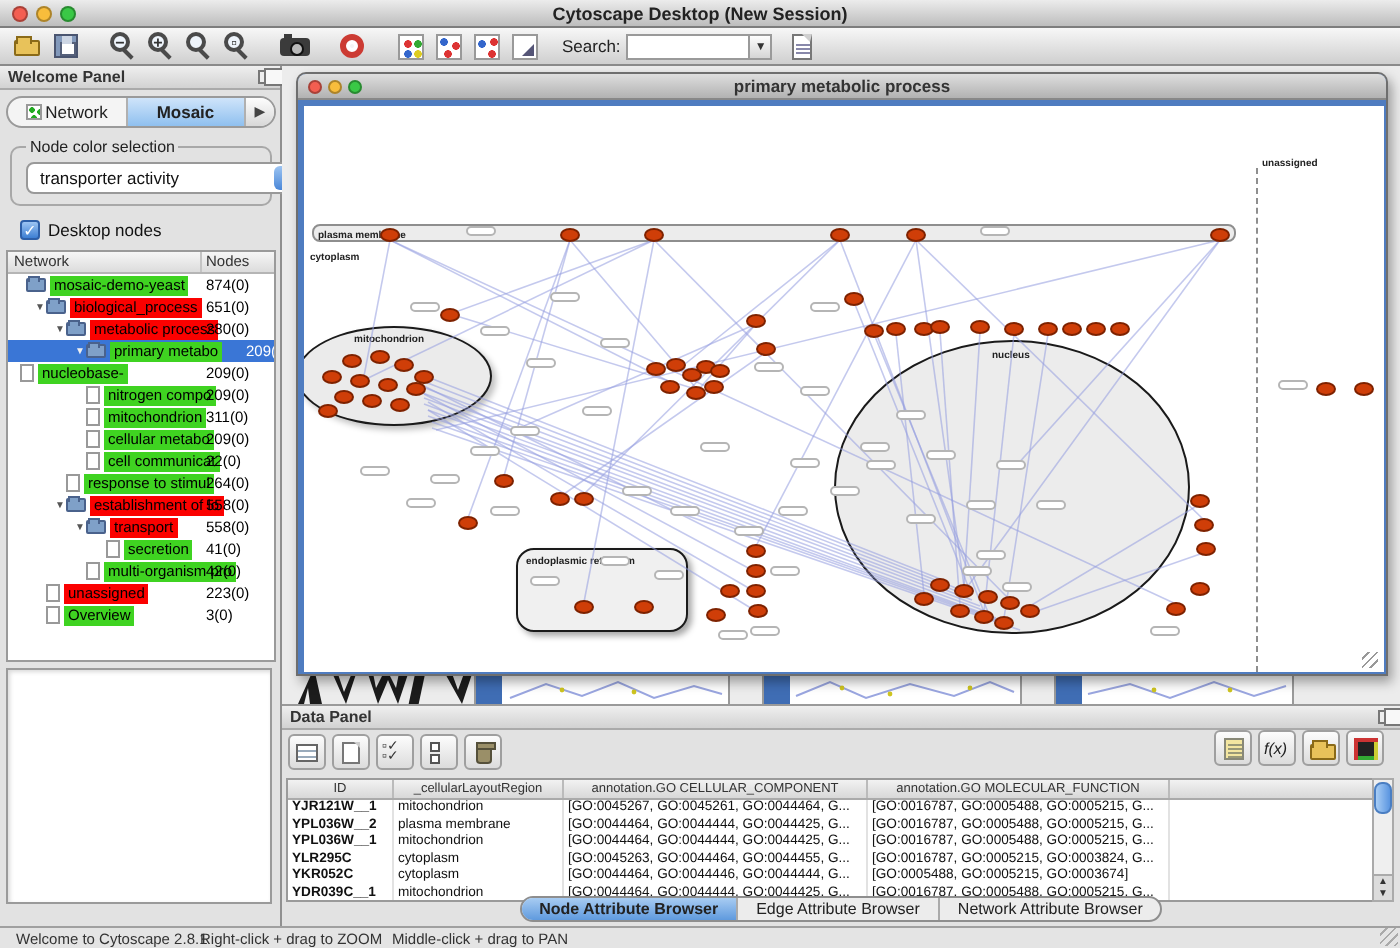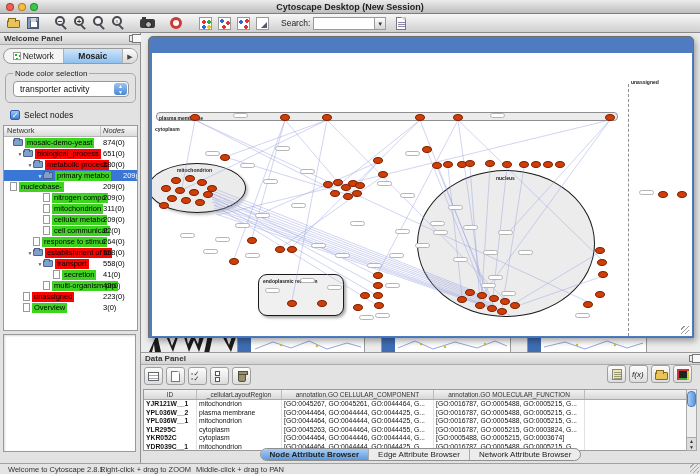--- a/index.html
+++ b/index.html
@@ -54,30 +54,30 @@
   .float-ic { position:absolute; right:3px; top:2px; width:8px; height:7px; border:1px solid #777; background:#eee; }
   .float-ic::before{content:"";position:absolute;left:2px;top:-2px;width:8px;height:7px;border:1px solid #777;background:#f8f8f8;}
   .cp-tabs { position:absolute; left:3px; top:15px; width:135px; height:16px; display:flex; border:1px solid #9a9a9a; border-radius:8px; overflow:hidden; background:#f4f4f4; }
   .cp-tab { flex:1; font-size:8.5px; text-align:center; line-height:15px; color:#222; border-right:1px solid #b0b0b0; position:relative; white-space:nowrap; }
   .cp-tab .net-ic { display:inline-block; width:8px; height:8px; margin-right:2px; vertical-align:-1px;
     background:radial-gradient(circle 1.5px at 2px 2px,#2a2 90%,transparent),radial-gradient(circle 1.5px at 6px 3px,#2a2 90%,transparent),radial-gradient(circle 1.5px at 3px 6px,#2a2 90%,transparent),#fff; border:1px solid #999;}
   .cp-tab.sel { background:linear-gradient(#cfe4fa,#8fc0ef); font-weight:bold; }
   .cp-tab.arrow { flex:0 0 14px; font-size:7px; color:#444; line-height:16px; border-right:none; background:linear-gradient(#fdfdfd,#d8d8d8); }
   .groupbox { position:absolute; left:5px; top:40px; width:131px; height:30px; border:1px solid #a8a8a8; border-radius:5px; }
   .groupbox legend,.gb-label { position:absolute; left:7px; top:-5px; background:#e2e2e2; font-size:8px; color:#222; padding:0 2px; }
-  .dropdown { position:absolute; left:7px; top:7px; width:116px; height:16px; background:#fff; border:1px solid #999; border-radius:4px; font-size:8.5px; line-height:14px; padding-left:6px; color:#111; }
+  .dropdown { position:absolute; left:7px; top:7px; width:139px; height:16px; background:#fff; border:1px solid #999; border-radius:4px; font-size:8.5px; line-height:14px; padding-left:6px; color:#111; }
   .dd-stepper { position:absolute; right:1px; top:1px; width:13px; height:12px; border-radius:3px; background:linear-gradient(#9cc4f2,#4a87d8); color:#fff; font-size:5px; line-height:6px; text-align:center; }
   .cb-row { position:absolute; left:10px; top:76px; height:12px; display:flex; align-items:center; }
   .checkbox { width:10px; height:10px; border-radius:2px; background:linear-gradient(#9cc4f2,#3d7fd3); border:1px solid #2d5fa8; color:#fff; font-size:8px; line-height:9px; text-align:center; margin-right:4px; }
   .cb-label { font-size:8.5px; color:#111; }
 
   .tree { position:absolute; left:3px; top:92px; width:135px; height:206px; background:#fff; border:1px solid #9a9a9a; overflow:hidden; }
   .tree-head { display:flex; height:11px; background:linear-gradient(#f6f6f6,#dcdcdc); border-bottom:1px solid #b5b5b5; font-size:7.5px; color:#333; }
   .tree-head .c1 { flex:1; padding-left:3px; border-right:1px solid #c4c4c4; }
-  .tree-head .c2 { width:36px; padding-left:2px;font-style:italic; }
+  .tree-head .c2 { width:36px; padding-left:2px; }
   .trow { position:relative; height:11px; display:flex; align-items:center; font-size:7.5px; white-space:nowrap; overflow:hidden; }
   .trow.sel { background:#3a76d6; }
   .trow .arr { width:6px; font-size:5px; color:#555; flex:0 0 auto; text-align:center; }
   .trow.sel .arr{ color:#eee; }
   .t-folder { flex:0 0 auto; width:10px; height:7px; background:#7fa0c8; border:1px solid #4a628c; border-radius:1px; position:relative; margin-right:2px; }
   .t-folder::before{content:"";position:absolute;left:0;top:-2px;width:4px;height:2px;background:#7fa0c8;border:1px solid #4a628c;border-bottom:none;}
   .t-file { flex:0 0 auto; width:7px; height:9px; background:#fff; border:1px solid #999; margin-right:2px; }
   .chip { padding:0 2px; line-height:10px; color:#000; }
   .chip.green { background:#3fd321; } .chip.red { background:#fb0100; }
   .tcount { position:absolute; left:99px; font-size:7.5px; color:#000; background:transparent; }
@@ -233,21 +233,21 @@
       </div>
       <div class="groupbox">
         <div class="gb-label">Node color selection</div>
         <div class="dropdown">
           <span>transporter activity</span>
           <div class="dd-stepper">▲<br>▼</div>
         </div>
       </div>
       <div class="cb-row">
         <div class="checkbox">✓</div>
-        <span class="cb-label">Select nodes</span>
+        <span class="cb-label">Desktop nodes</span>
       </div>
       <div class="tree">
         <div class="tree-head">
           <div class="c1">Network</div>
           <div class="c2">Nodes</div>
         </div>
         <div id="tree-rows">
             <div class="trow" style="padding-left: 3px;">
               <span class="arr"></span>
               <span class="t-folder"></span>
@@ -378,20 +378,28 @@
       <div class="frag" style="left:386px;width:120px">
         <div class="blue"></div>
         <svg width="104" height="17">
             <polyline points="3,10 24,5 44,12 66,4 86,11 102,6" fill="none" stroke="#9aa6e0" stroke-width="1"></polyline>
             <circle cx="36" cy="8" r="1.2" fill="#cfc520"></circle>
             <circle cx="74" cy="8" r="1.2" fill="#cfc520"></circle>
           </svg>
       </div>
 
       <div class="iframe">
+        <div class="if-title">
+          <div class="if-lights">
+            <div class="light sm l-red"></div>
+            <div class="light sm l-yel"></div>
+            <div class="light sm l-grn"></div>
+          </div>
+          <span>primary metabolic process</span>
+        </div>
         <div class="canvas" id="canvas">
           <div class="plasma-bar">
             <span class="reg-label">plasma membrane</span>
           </div>
           <span class="reg-label lbl-cyto">cytoplasm</span>
           <div class="mito">
             <span class="reg-label">mitochondrion</span>
           </div>
           <div class="nucleus">
             <span class="reg-label">nucleus</span>

